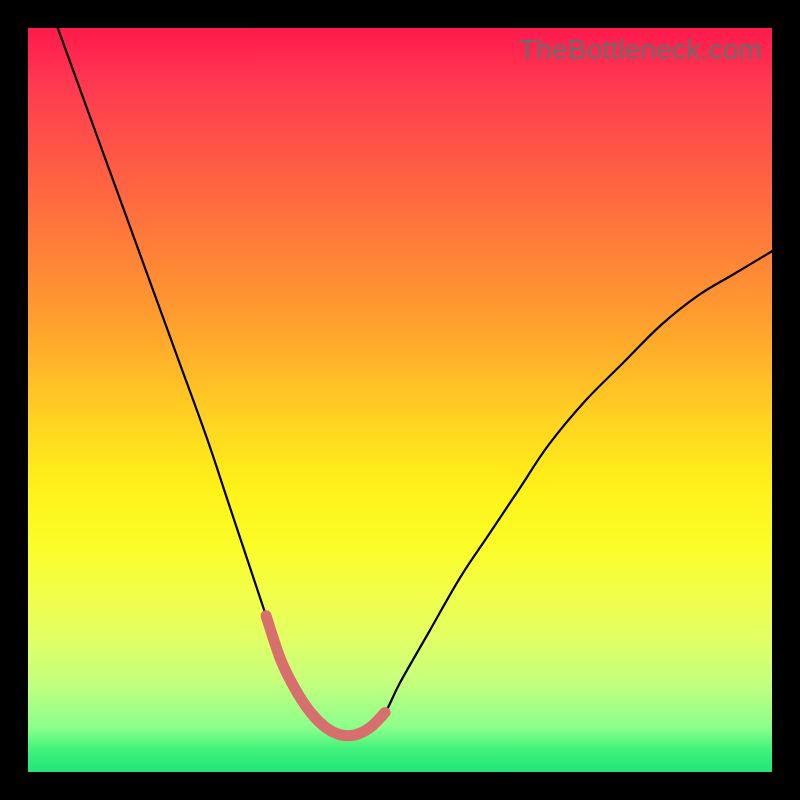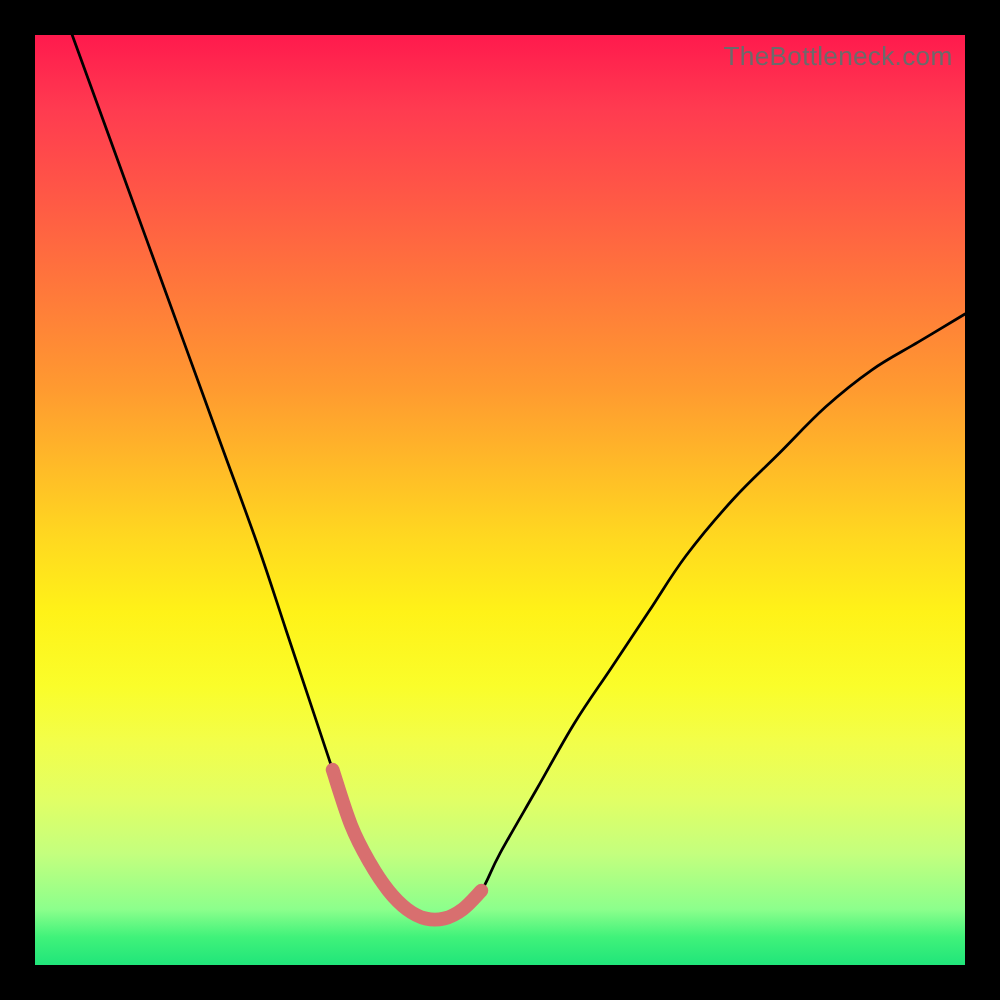--- a/index.html
+++ b/index.html
@@ -32,21 +32,21 @@
       #8cff8c 94%,
       #40f27a 97%,
       #20e57a 100%
     );
   }
   .attribution {
     position: absolute;
     top: 6px;
     right: 10px;
     font-family: Arial, Helvetica, sans-serif;
-    font-size: 21px;
+    font-size: 28px;
     color: #6b6b6b;
     font-weight: 500;
     letter-spacing: 0.2px;
   }
   svg.curve {
     position: absolute;
     left: 0; top: 0;
     width: 744px; height: 744px;
     overflow: visible;
   }

